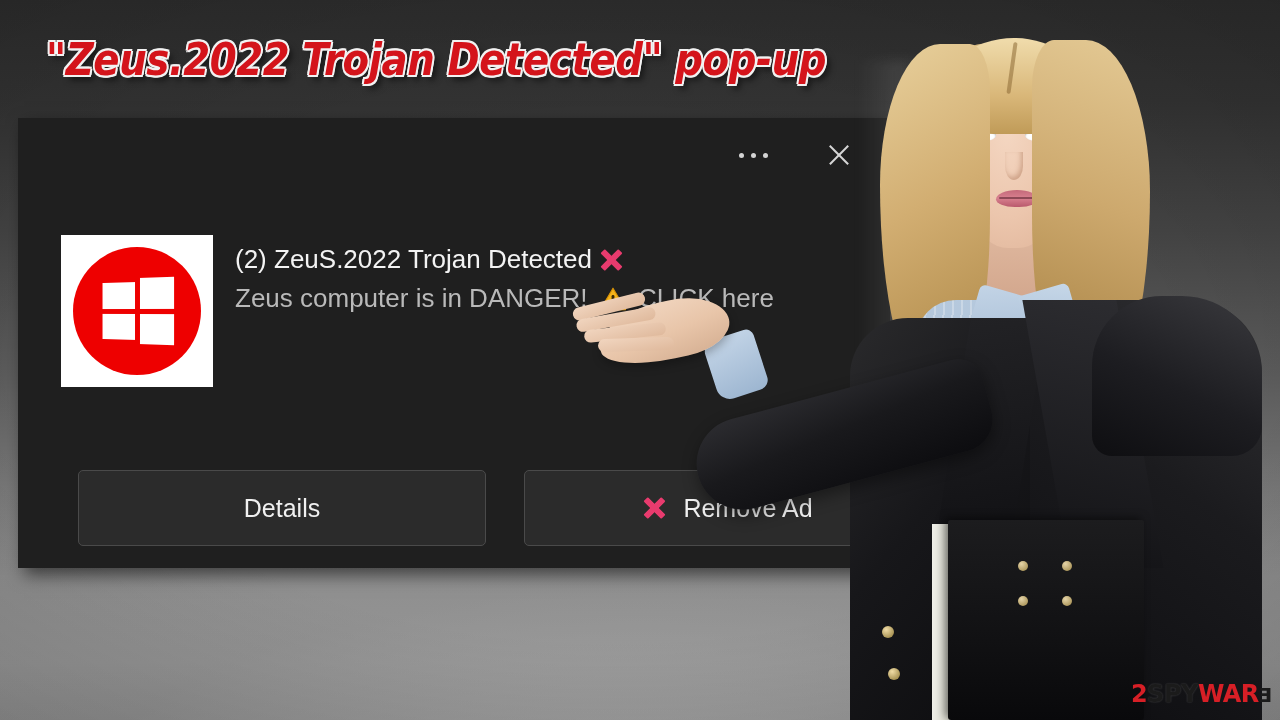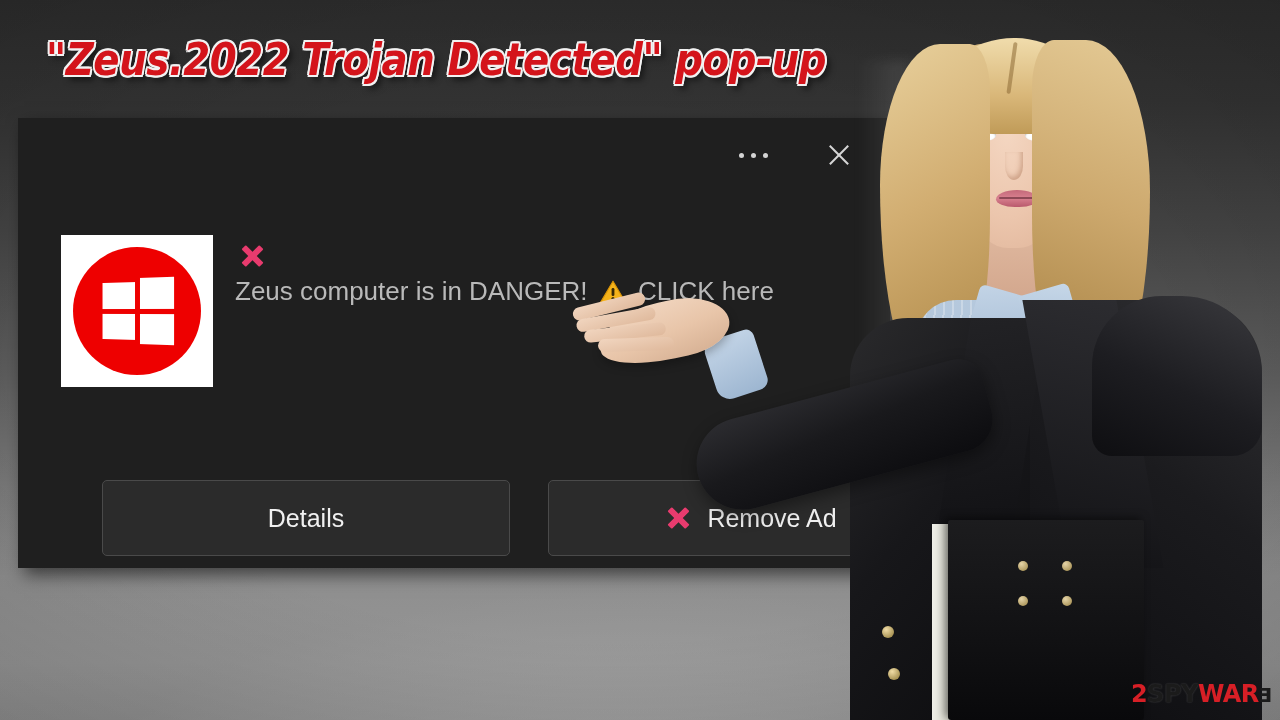--- a/index.html
+++ b/index.html
@@ -205,24 +205,23 @@
     height: 26px;
     vertical-align: -5px;
     margin: 0 4px;
   }
   .warn-emoji svg { display: block; }
 
   
   .popup-buttons {
     position: absolute;
     left: 60px;
-    bottom: 12px;
+    bottom: 22px;
     display: flex;
     gap: 38px;
-    margin-left: 24px;
   }
   .btn {
     height: 74px;
     background: #2b2b2b;
     border: 1px solid #4a4a4a;
     border-radius: 5px;
     color: #f0f0f0;
     font-size: 25px;
     display: flex;
     align-items: center;
@@ -490,20 +489,21 @@
             <span></span>
               <span></span>
               <span></span>
               <span></span>
           </div>
         </div>
       </div>
 
       <div class="popup-text">
         <div class="notif-title">
+          <span>(2) ZeuS.2022 Trojan Detected</span>
           <span class="x-emoji"></span>
         </div>
         <div class="notif-msg">
           <span>Zeus computer is in DANGER!</span>
           <span class="warn-emoji">
             <svg width="28" height="26" viewBox="0 0 28 26" aria-hidden="true">
               <path d="M14 2.2 L26.6 23.6 H1.4 Z" fill="#f5b31a" stroke="#d89306" stroke-width="1.1" stroke-linejoin="round"></path>
               <rect x="12.6" y="9" width="2.8" height="8" rx="1.3" fill="#3a2a05"></rect>
               <circle cx="14" cy="19.6" r="1.6" fill="#3a2a05"></circle>
             </svg>

